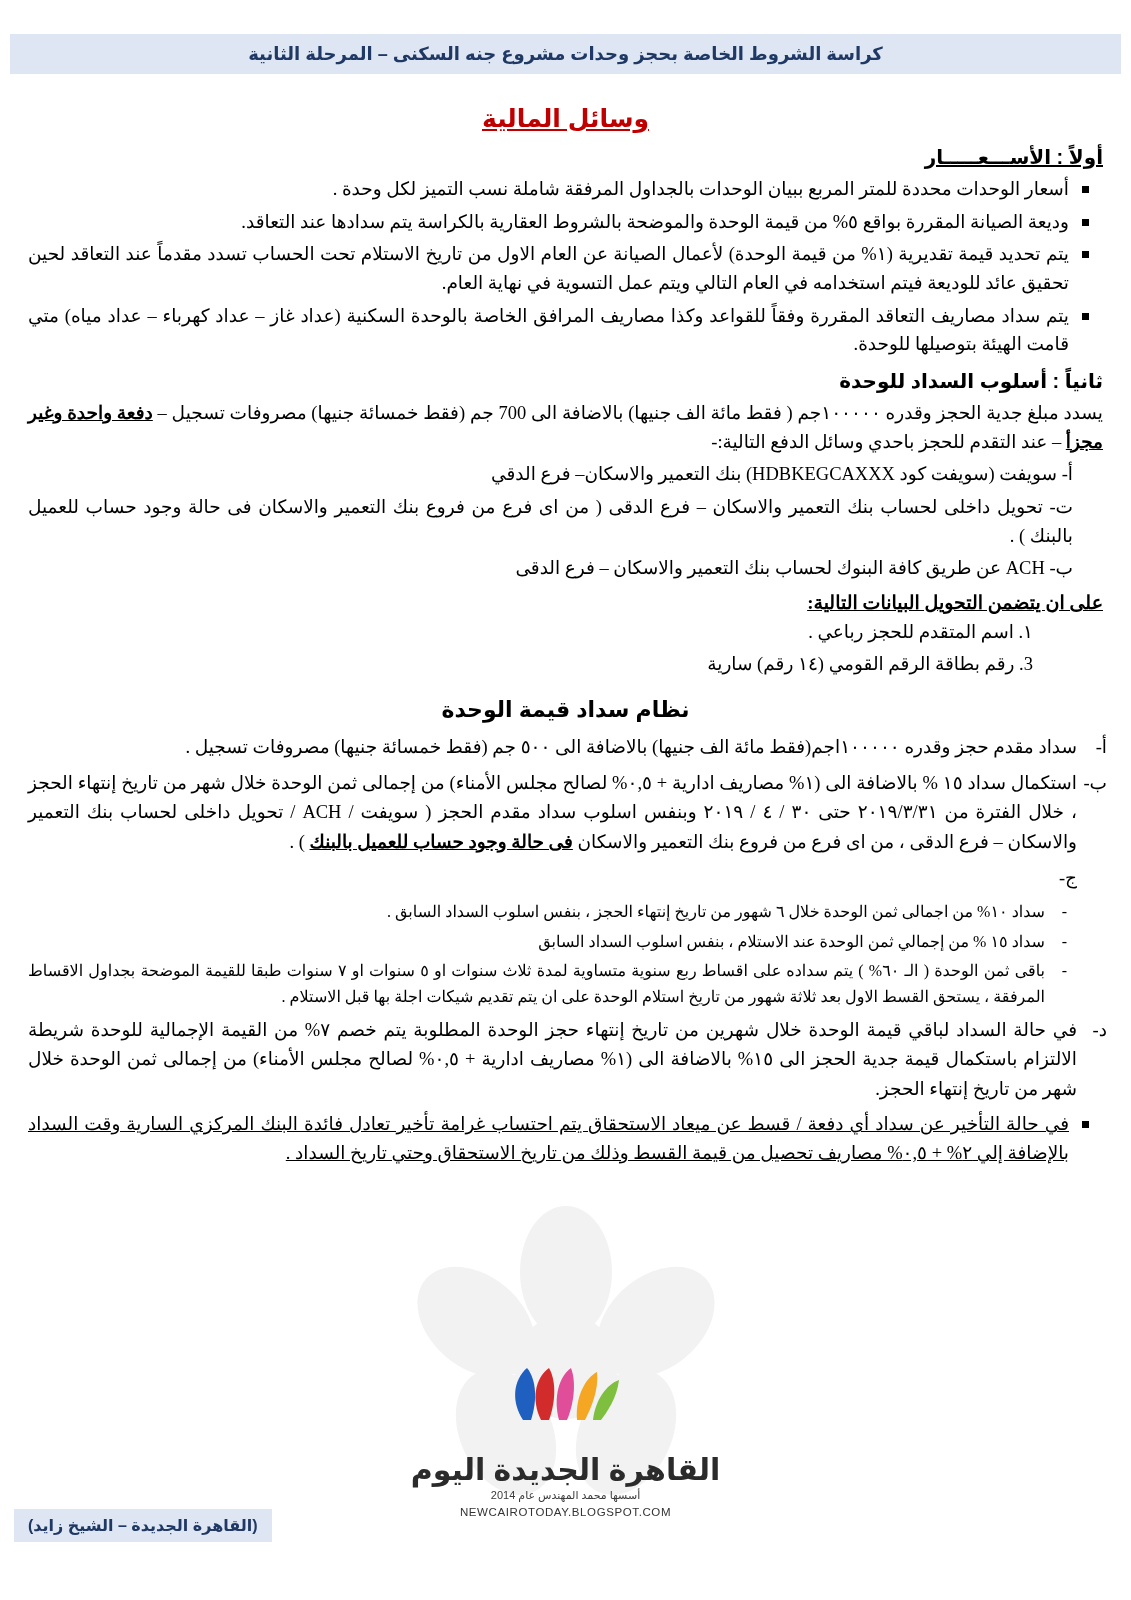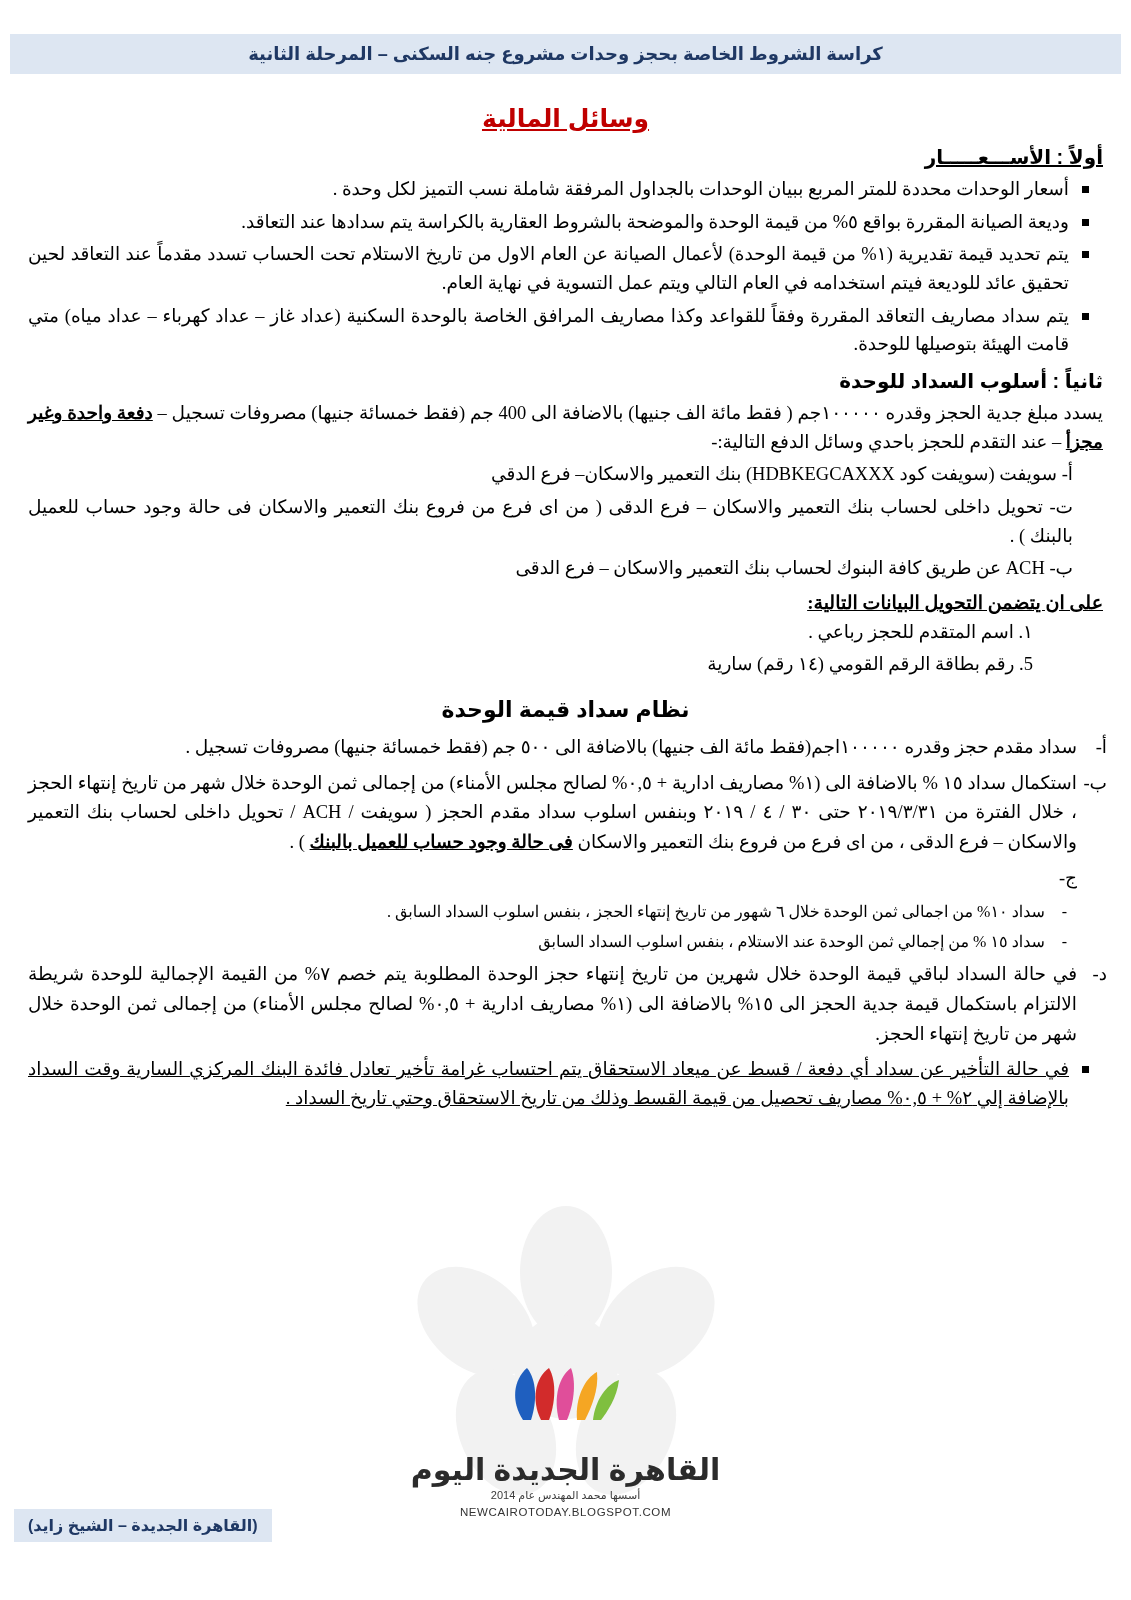--- a/index.html
+++ b/index.html
@@ -252,51 +252,52 @@
       <li>وديعة الصيانة المقررة بواقع ٥% من قيمة الوحدة والموضحة بالشروط العقارية بالكراسة يتم سدادها عند التعاقد.</li>
       <li>يتم تحديد قيمة تقديرية (١% من قيمة الوحدة) لأعمال الصيانة عن العام الاول من تاريخ الاستلام تحت الحساب تسدد مقدماً عند التعاقد لحين تحقيق عائد للوديعة فيتم استخدامه في العام التالي ويتم عمل التسوية في نهاية العام.</li>
       <li>يتم سداد مصاريف التعاقد المقررة وفقاً للقواعد وكذا مصاريف المرافق الخاصة بالوحدة السكنية (عداد غاز – عداد كهرباء – عداد مياه) متي قامت الهيئة بتوصيلها للوحدة.</li>
     </ul>
 
     <div class="sec-head">
       <span>ثانياً : أسلوب السداد للوحدة</span>
     </div>
 
     <p class="para">
-      <span>يسدد مبلغ جدية الحجز وقدره ١٠٠٠٠٠جم ( فقط مائة الف جنيها) بالاضافة الى 400 جم (فقط خمسائة جنيها) مصروفات تسجيل – </span><span class="b u">دفعة واحدة وغير مجزأ</span><span> – عند التقدم للحجز باحدي وسائل الدفع التالية:-</span>
+      <span>يسدد مبلغ جدية الحجز وقدره ١٠٠٠٠٠جم ( فقط مائة الف جنيها) بالاضافة الى 700 جم (فقط خمسائة جنيها) مصروفات تسجيل – </span><span class="b u">دفعة واحدة وغير مجزأ</span><span> – عند التقدم للحجز باحدي وسائل الدفع التالية:-</span>
     </p>
 
     <p class="para indent1">أ- سويفت (سويفت كود HDBKEGCAXXX) بنك التعمير والاسكان– فرع الدقي</p>
     <p class="para indent1">ت- تحويل داخلى لحساب بنك التعمير والاسكان – فرع الدقى ( من اى فرع من فروع بنك التعمير والاسكان فى حالة وجود حساب للعميل بالبنك ) .</p>
     <p class="para indent1">ب- ACH  عن طريق كافة البنوك لحساب بنك التعمير والاسكان – فرع الدقى</p>
 
     <div class="underline-head">على ان يتضمن التحويل البيانات التالية:</div>
     <ol class="numlist">
       <li>١.  اسم المتقدم للحجز رباعي .</li>
-      <li>5.  رقم بطاقة الرقم القومي (١٤ رقم) سارية</li>
+      <li>3.  رقم بطاقة الرقم القومي (١٤ رقم) سارية</li>
     </ol>
 
     <div class="sec-head-center">نظام سداد قيمة الوحدة</div>
 
     <div class="lettered">
       <span class="marker">أ-</span>
       <span>سداد مقدم حجز وقدره ١٠٠٠٠٠اجم(فقط مائة الف جنيها) بالاضافة الى  ٥٠٠ جم (فقط خمسائة جنيها) مصروفات تسجيل .</span>
     </div>
 
     <div class="lettered">
       <span class="marker">ب-</span>
       <span>استكمال سداد ١٥ % بالاضافة الى (١% مصاريف ادارية + ٠,٥% لصالح مجلس الأمناء) من إجمالى ثمن الوحدة خلال شهر من تاريخ إنتهاء الحجز ، خلال الفترة من ٢٠١٩/٣/٣١ حتى  ٣٠ / ٤ / ٢٠١٩ وبنفس اسلوب سداد مقدم الحجز  ( سويفت / ACH / تحويل داخلى لحساب بنك التعمير والاسكان – فرع الدقى ، من اى فرع من فروع بنك التعمير والاسكان </span><span class="b u">فى حالة وجود حساب للعميل بالبنك</span><span> ) .</span>
     </div>
 
     <div class="lettered">
       <span>ج-</span>
     </div>
     <ul class="dashes">
       <li>سداد ١٠% من اجمالى ثمن الوحدة خلال ٦ شهور من تاريخ إنتهاء الحجز ، بنفس اسلوب السداد السابق .</li>
       <li>سداد ١٥ % من إجمالي ثمن الوحدة عند الاستلام ، بنفس اسلوب السداد السابق</li>
+      <li>باقى ثمن الوحدة ( الـ ٦٠% ) يتم سداده على اقساط ربع سنوية متساوية لمدة ثلاث سنوات او ٥ سنوات او ٧ سنوات طبقا للقيمة الموضحة بجداول الاقساط المرفقة ، يستحق القسط الاول بعد ثلاثة شهور من تاريخ استلام الوحدة على ان يتم تقديم شيكات اجلة بها قبل الاستلام .</li>
     </ul>
 
     <div class="lettered">
       <span class="marker">د-</span>
       <span>في حالة السداد لباقي قيمة الوحدة خلال شهرين من تاريخ إنتهاء حجز الوحدة المطلوبة يتم خصم ٧% من القيمة الإجمالية للوحدة شريطة الالتزام باستكمال قيمة جدية الحجز الى ١٥% بالاضافة الى (١% مصاريف ادارية + ٠,٥% لصالح مجلس الأمناء) من إجمالى ثمن الوحدة  خلال شهر من تاريخ إنتهاء الحجز.</span>
     </div>
 
     <ul class="bullets final-bullets">
       <li class="u">في حالة التأخير عن سداد أي دفعة / قسط عن ميعاد الاستحقاق يتم احتساب غرامة تأخير تعادل فائدة البنك المركزي السارية وقت السداد بالإضافة إلي ٢% + ٠,٥% مصاريف تحصيل من قيمة القسط وذلك من تاريخ الاستحقاق وحتي تاريخ السداد .</li>
     </ul>

